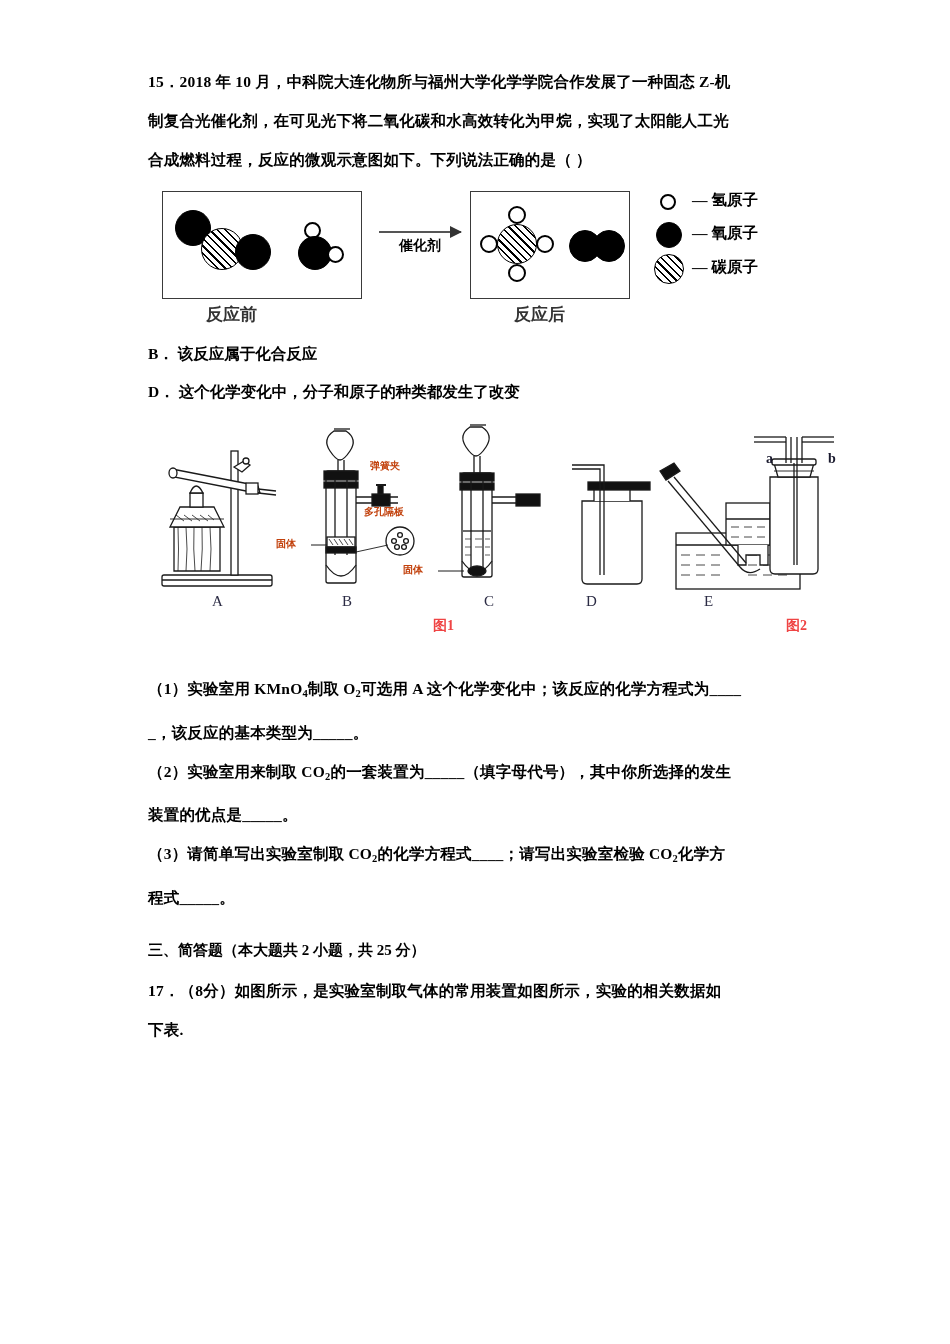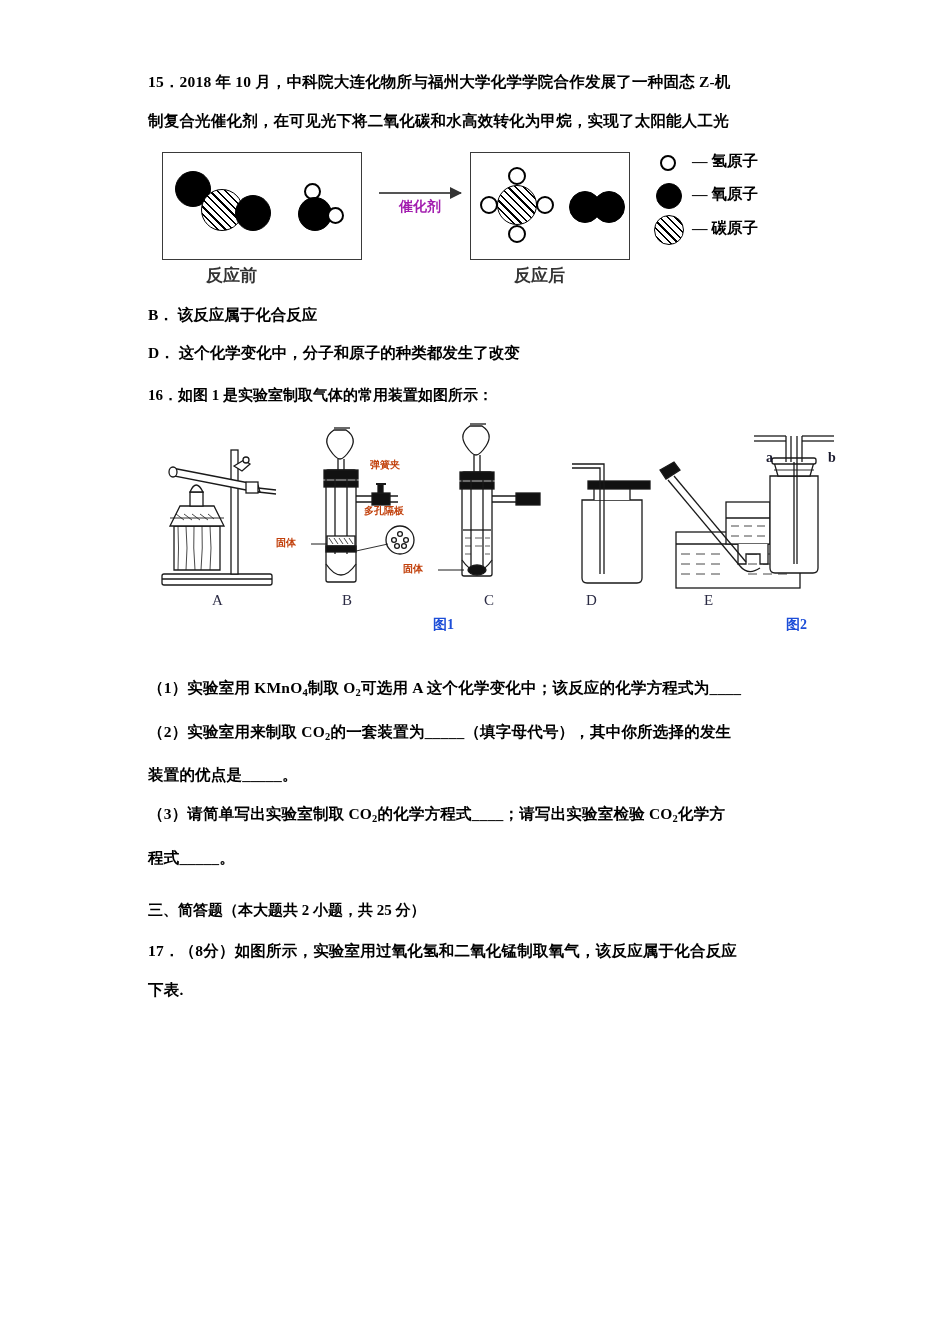--- a/index.html
+++ b/index.html
@@ -106,21 +106,21 @@
     position: absolute;
     right: -1px; top: -5px;
     border-left: 12px solid #333;
     border-top: 6px solid transparent;
     border-bottom: 6px solid transparent;
   }
   .arrow-label {
     font-size: 14px;
     font-weight: bold;
     margin-top: 4px;
-    color: #a21caf;
+    color: #000000;
   }
 
   .cap {
     position: absolute;
     font-size: 17px;
     font-weight: bold;
     color: #333;
   }
   .cap-before { left: 58px;  top: 118px; }
   .cap-after  { left: 366px; top: 118px; }
@@ -149,21 +149,21 @@
   .ap-label {
     position: absolute;
     font-size: 15px;
     font-family: "Liberation Serif", serif;
     color: #2b2b44;
   }
   .fig-cap {
     position: absolute;
     font-size: 14px;
     font-weight: bold;
-    color: #1d4ed8;
+    color: #ef4444;
   }
   .cn-lab {
     position: absolute;
     font-size: 10px;
     font-weight: bold;
     color: #c2410c;
     white-space: nowrap;
     font-family: "Liberation Sans", sans-serif;
   }
   .ab-lab {
@@ -176,20 +176,21 @@
 </style>
 </head>
 <body>
 
 <div class="page">
 <div class="content">
 
   <div>
     <div class="qline"><span>15．</span><span>2018 年 10 月，中科院大连化物所与福州大学化学学院合作发展了一种固态 Z-机</span></div>
     <div class="qline">制复合光催化剂，在可见光下将二氧化碳和水高效转化为甲烷，实现了太阳能人工光</div>
+    <div class="qline">合成燃料过程，反应的微观示意图如下。下列说法正确的是（  ）</div>
 
     <div class="fig15">
 
       <div class="mbox box-left">
 
         <div class="atom atom-o" style="left:12px; top:18px; width:36px; height:36px;"></div>
         <div class="atom atom-c" style="left:38px; top:36px; width:42px; height:42px;"></div>
         <div class="atom atom-o" style="left:72px; top:42px; width:36px; height:36px;"></div>
 
         <div class="atom atom-h" style="left:141px; top:30px; width:17px; height:17px;"></div>
@@ -232,21 +233,20 @@
         </div>
       </div>
 
     </div>
 
     <div class="opt"><span class="optlab">B．</span><span>该反应属于化合反应</span></div>
     <div class="opt"><span class="optlab">D．</span><span>这个化学变化中，分子和原子的种类都发生了改变</span></div>
   </div>
 
 
-  <div class="sec-head" style="margin-top:8px;"><span>16．</span><span>如图 1 是实验室制取气体的常用装置如图所示：</span></div>
 
   <div class="fig16">
     <svg width="672" height="200" viewBox="0 0 672 200">
       <g fill="none" stroke="#1a1a1a" stroke-width="1.3">
 
         <g>
 
           <rect x="14" y="160" width="110" height="11" rx="2" fill="#fff"></rect>
           <line x1="14" y1="165" x2="124" y2="165"></line>
 
@@ -413,34 +413,35 @@
     <div class="ap-label" style="left:556px; top:178px;">E</div>
 
     <div class="fig-cap" style="left:285px; top:202px;">图1</div>
     <div class="fig-cap" style="left:638px; top:202px;">图2</div>
   </div>
 
   <div style="margin-top:22px;">
     <div class="qpara">
       <span>（1）实验室用 KMnO</span><sub>4</sub><span>制取 O</span><sub>2</sub><span>可选用 A 这个化学变化中；该反应的化学方程式为____</span>
     </div>
+    <div class="qpara">_，该反应的基本类型为_____。</div>
 
     <div class="qpara">
       <span>（2）实验室用来制取 CO</span><sub>2</sub><span>的一套装置为_____（填字母代号），其中你所选择的发生</span>
     </div>
     <div class="qpara">装置的优点是_____。</div>
 
     <div class="qpara">
       <span>（3）请简单写出实验室制取 CO</span><sub>2</sub><span>的化学方程式____；请写出实验室检验 CO</span><sub>2</sub><span>化学方</span>
     </div>
     <div class="qpara">程式_____。</div>
 
   </div>
 
   <div class="sec-head" style="margin-top:18px;">三、简答题（本大题共 2 小题，共 25 分）</div>
 
   <div style="margin-top:6px;">
-    <div class="qpara"><span>17．</span><span>（8分）如图所示，实验室用过氧化氢和二氧化锰制取氧气，该反应属于化合反应</span></div>
+    <div class="qpara"><span>17．</span><span>（8分）如图所示，是实验室制取气体的常用装置如图所示，实验的相关数据如</span></div>
     <div class="qpara">下表.</div>
   </div>
 
 </div>
 </div>
 
 </body></html>

